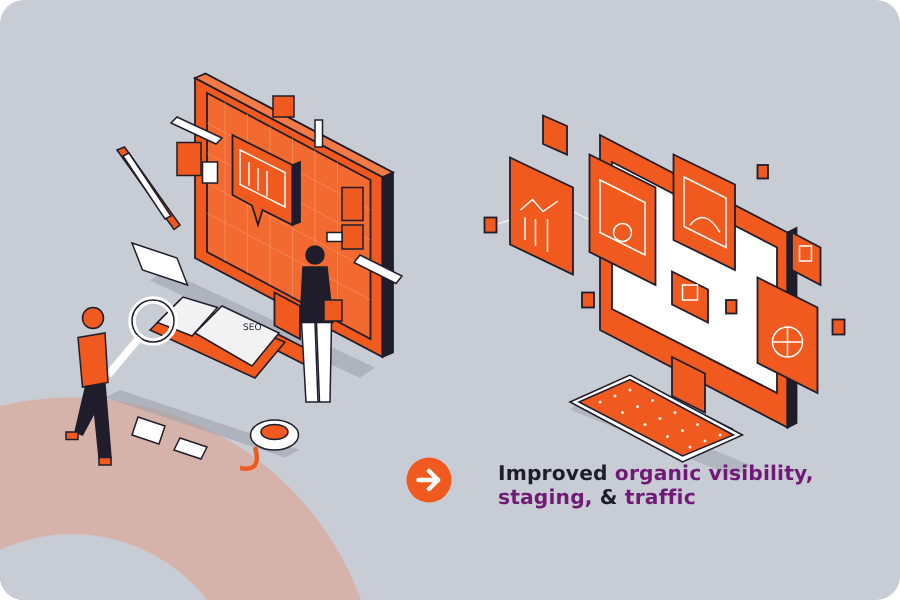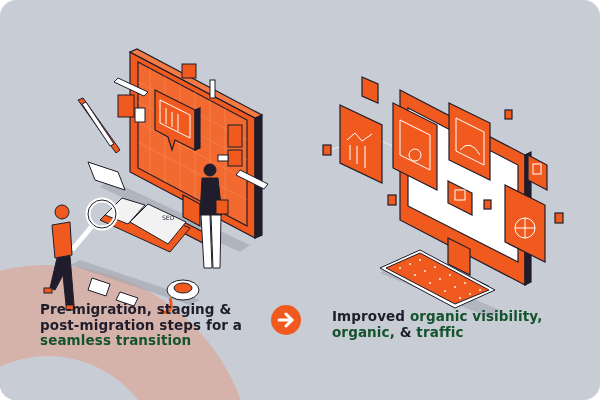--- a/index.html
+++ b/index.html
@@ -3,21 +3,21 @@
 <meta charset="utf-8">
 <style>
   html, body { margin:0; padding:0; background:#ffffff; }
   body { width:600px; height:400px; overflow:hidden; font-family:"DejaVu Sans", sans-serif; }
   .card { position:absolute; left:0; top:0; width:600px; height:400px; background:#c8ccd4; border-radius:16px; overflow:hidden; }
   .ring { position:absolute; border-radius:50%; }
   .ring-outer { left:-157px; top:265px; width:410px; height:410px; background:#d6b3aa; }
   .ring-inner { left:-66px; top:356px; width:228px; height:228px; background:#c8ccd4; }
   .illus { position:absolute; }
   .caption { position:absolute; font-size:13.5px; line-height:15.5px; font-weight:bold; color:#1f1d2b; letter-spacing:0.1px; }
-  .accent { color:#14532d; }
+  .accent { color:#701a75; }
   .arrow-btn { position:absolute; left:271px; top:305px; width:30px; height:30px; border-radius:50%; background:#f05a1e; display:flex; align-items:center; justify-content:center; }
 </style>
 </head>
 <body>
 
 <div class="card">
   <div class="ring ring-outer"></div>
   <div class="ring ring-inner"></div>
 
   <svg class="illus" style="left:30px;top:45px" width="240" height="285" viewBox="30 45 240 285">
@@ -185,30 +185,25 @@
       <polygon points="456,118 484,132 484,165 456,151"></polygon>
       <path d="M460,150 Q470,138 480,155"></path>
       <circle cx="525" cy="228" r="10"></circle>
         <line x1="515" y1="228" x2="535" y2="228"></line>
         <line x1="525" y1="218" x2="525" y2="238"></line>
       <rect x="455" y="190" width="10" height="10"></rect>
       <rect x="533" y="164" width="8" height="10"></rect>
     </g>
   </svg>
 
-  <div class="caption" style="left:40px;top:302px;">
-    <div>Pre-migration, staging &amp;</div>
-    <div>post-migration steps for a</div>
-    <div class="accent">seamless transition</div>
-  </div>
 
   <div class="arrow-btn">
     <svg width="18" height="16" viewBox="0 0 18 16">
       <line x1="2" y1="8" x2="15" y2="8" stroke="#ffffff" stroke-width="3" stroke-linecap="round"></line>
       <polyline points="9,2 15,8 9,14" fill="none" stroke="#ffffff" stroke-width="3" stroke-linecap="round" stroke-linejoin="round"></polyline>
     </svg>
   </div>
 
   <div class="caption" style="left:332px;top:309px;">
     <div><span style="white-space:pre">Improved </span><span class="accent">organic visibility,</span></div>
-    <div><span class="accent">organic,</span><span style="white-space:pre"> &amp; </span><span class="accent">traffic</span></div>
+    <div><span class="accent">staging,</span><span style="white-space:pre"> &amp; </span><span class="accent">traffic</span></div>
   </div>
 </div>
 
 </body></html>

